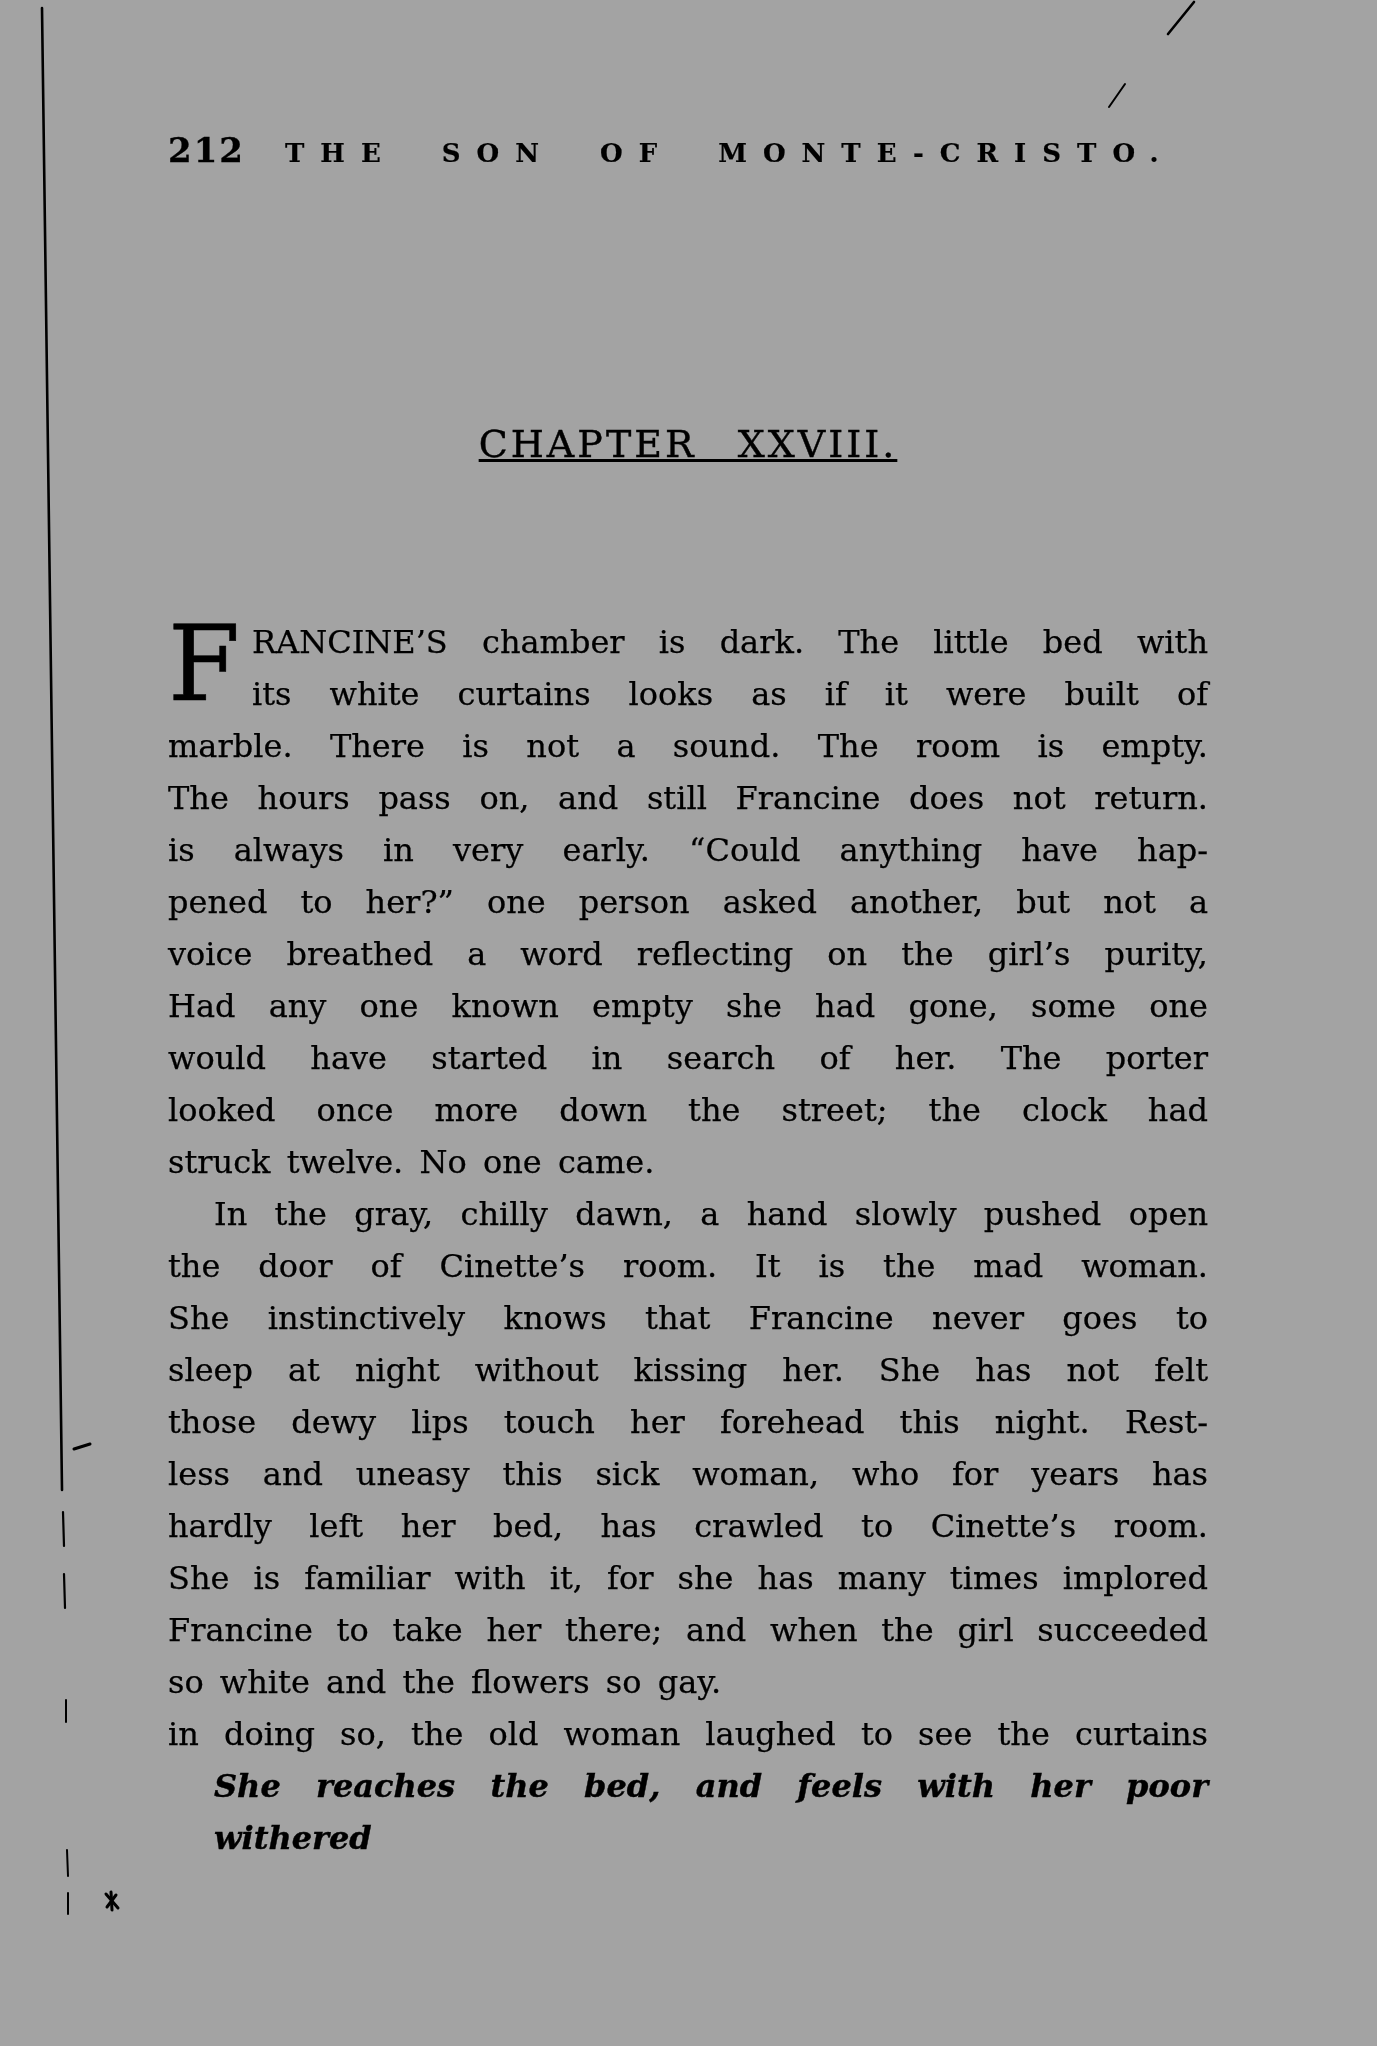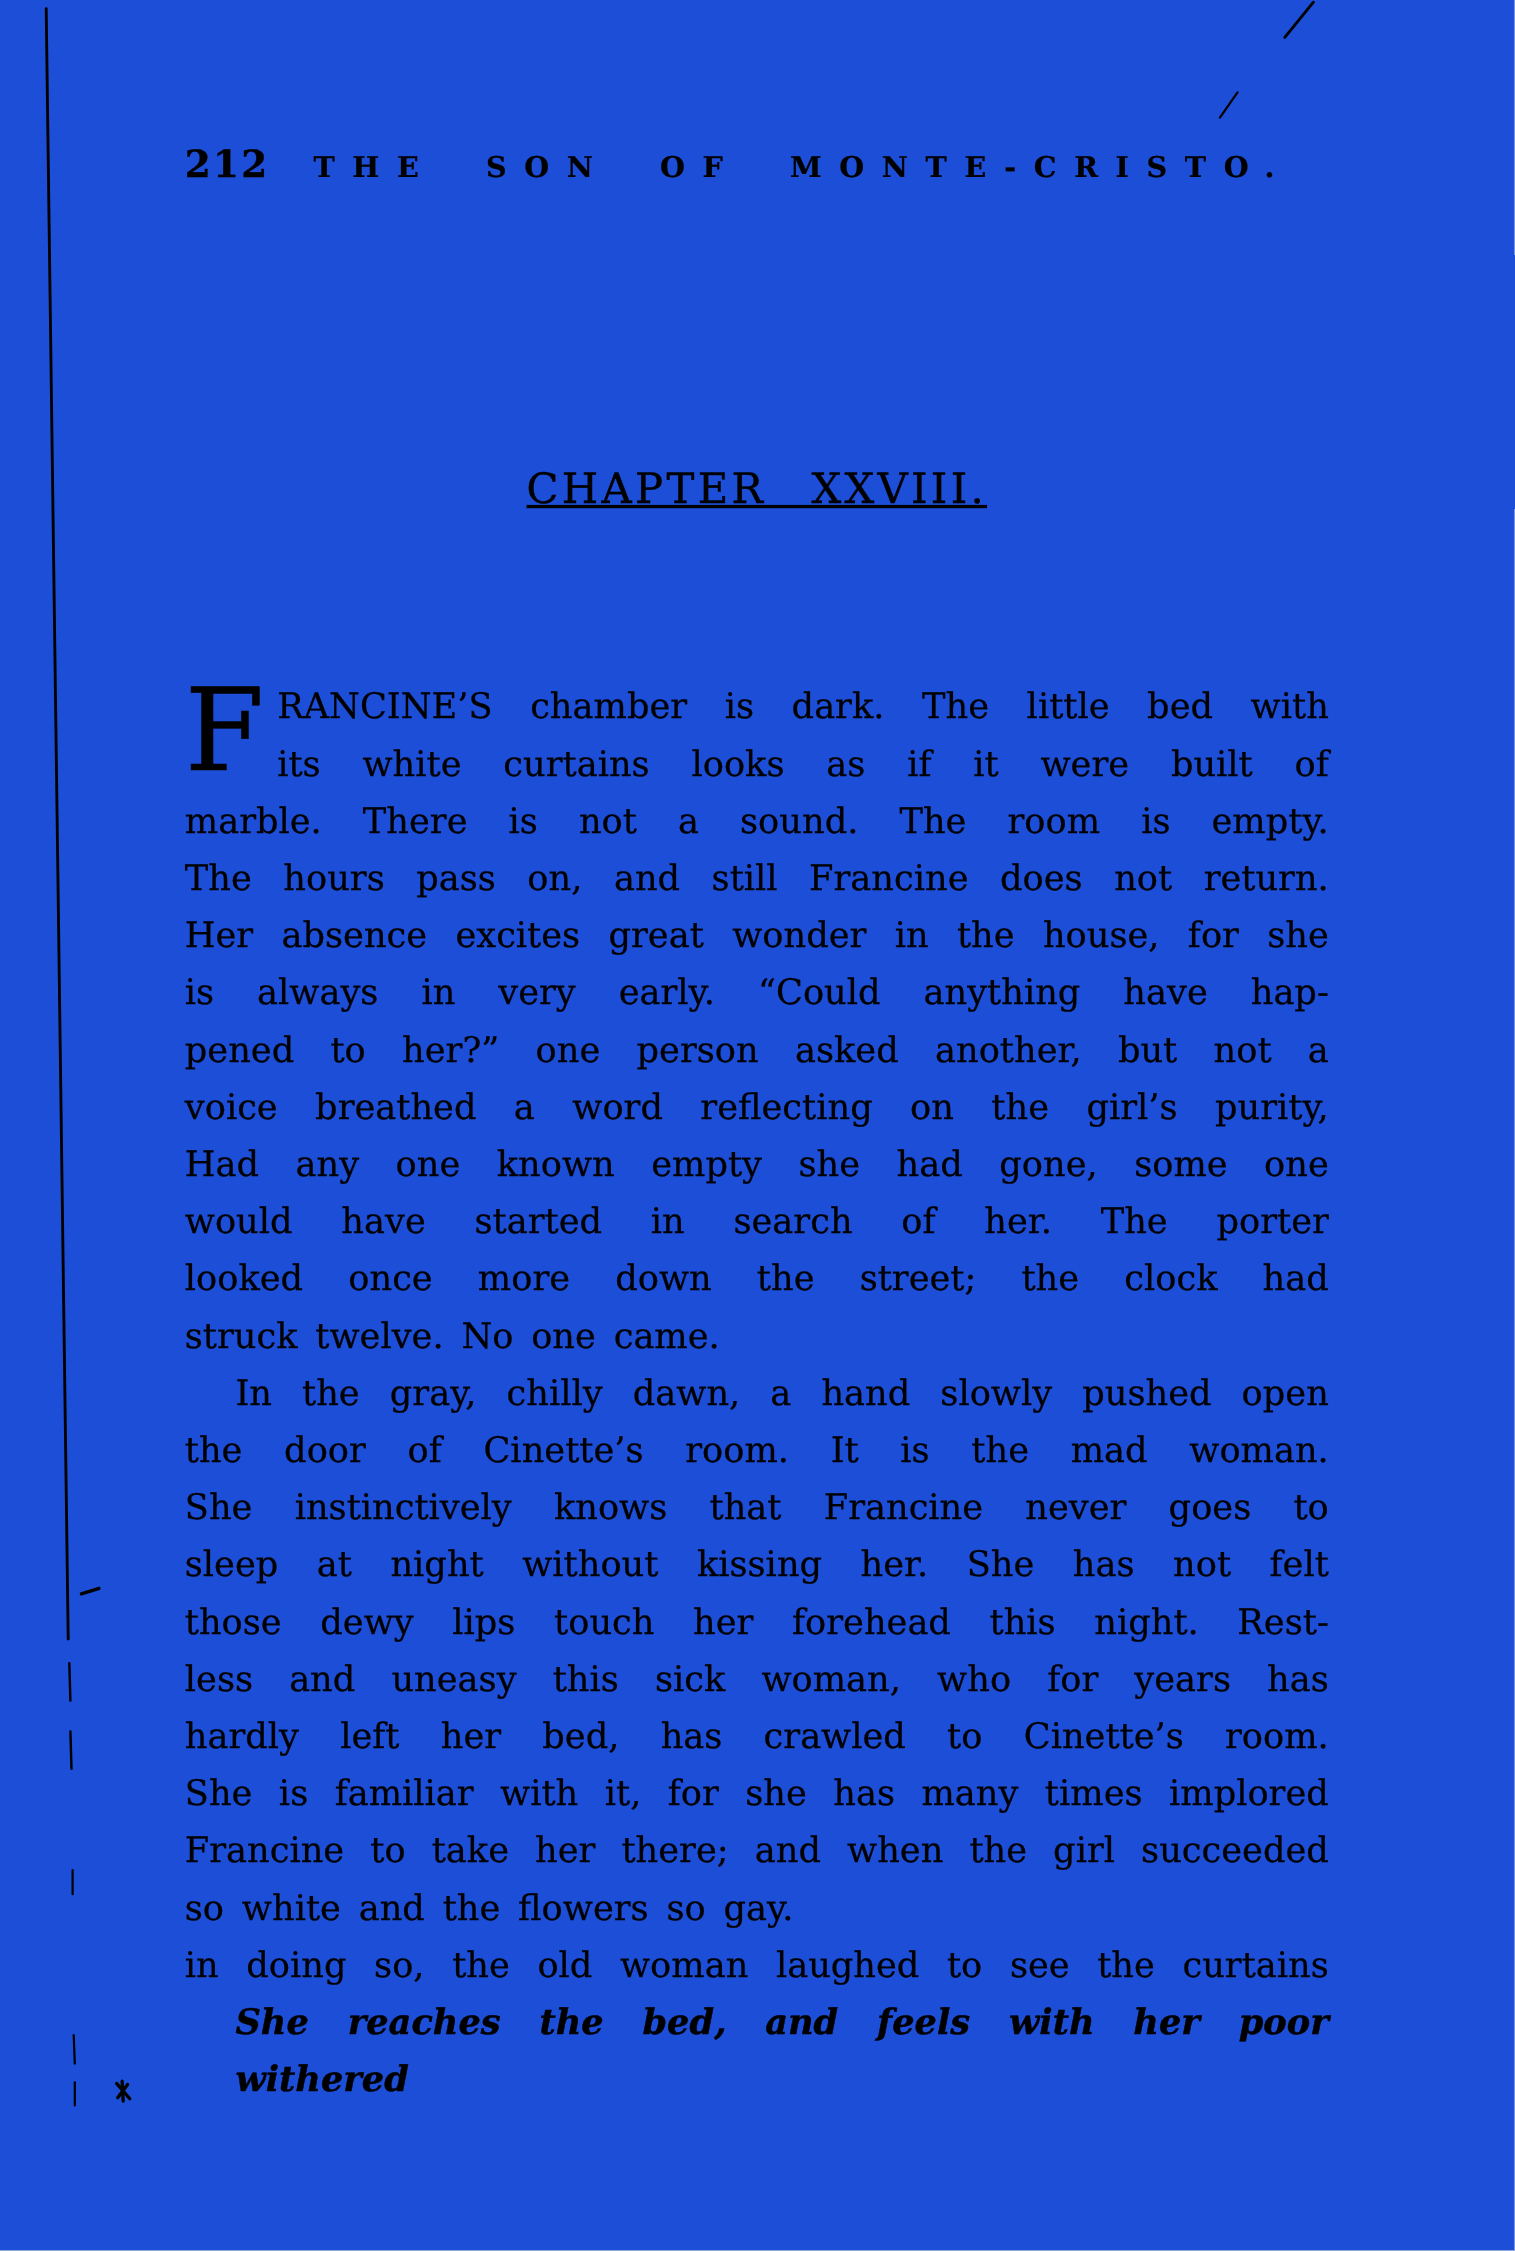--- a/index.html
+++ b/index.html
@@ -4,21 +4,21 @@
 <style>
   html, body {
     margin: 0;
     padding: 0;
     background: #e8e8e8;
   }
   #page {
     position: relative;
     width: 1377px;
     height: 2046px;
-    background: #1d4ed8;
+    background: #a3a3a3;
     overflow: hidden;
     font-family: "DejaVu Serif", "Liberation Serif", serif;
     color: #000000;
   }
   
   .header-row {
     position: absolute;
     top: 130px;
     left: 168px;
     width: 1040px;
@@ -135,21 +135,20 @@
   <div class="chapter-heading">CHAPTER XXVIII.</div>
 
   <div class="body-text">
 
     <div>
       <span class="drop-cap">F</span>
       <div class="line">RANCINE’S chamber is dark.  The little bed with</div>
       <div class="line">its white curtains looks as if it were built of</div>
       <div class="line">marble.  There is not a sound.  The room is empty.</div>
       <div class="line">The hours pass on, and still Francine does not return.</div>
-      <div class="line">Her absence excites great wonder in the house, for she</div>
       <div class="line">is always in very early.  “Could anything have hap-</div>
       <div class="line">pened to her?” one person asked another, but not a</div>
       <div class="line">voice breathed a word reflecting on the girl’s purity,</div>
       <div class="line">Had any one known empty she had gone, some one</div>
       <div class="line">would have started in search of her.  The porter</div>
       <div class="line">looked once more down the street; the clock had</div>
       <div class="line end">struck twelve.  No one came.</div>
     </div>
 
     <div>

